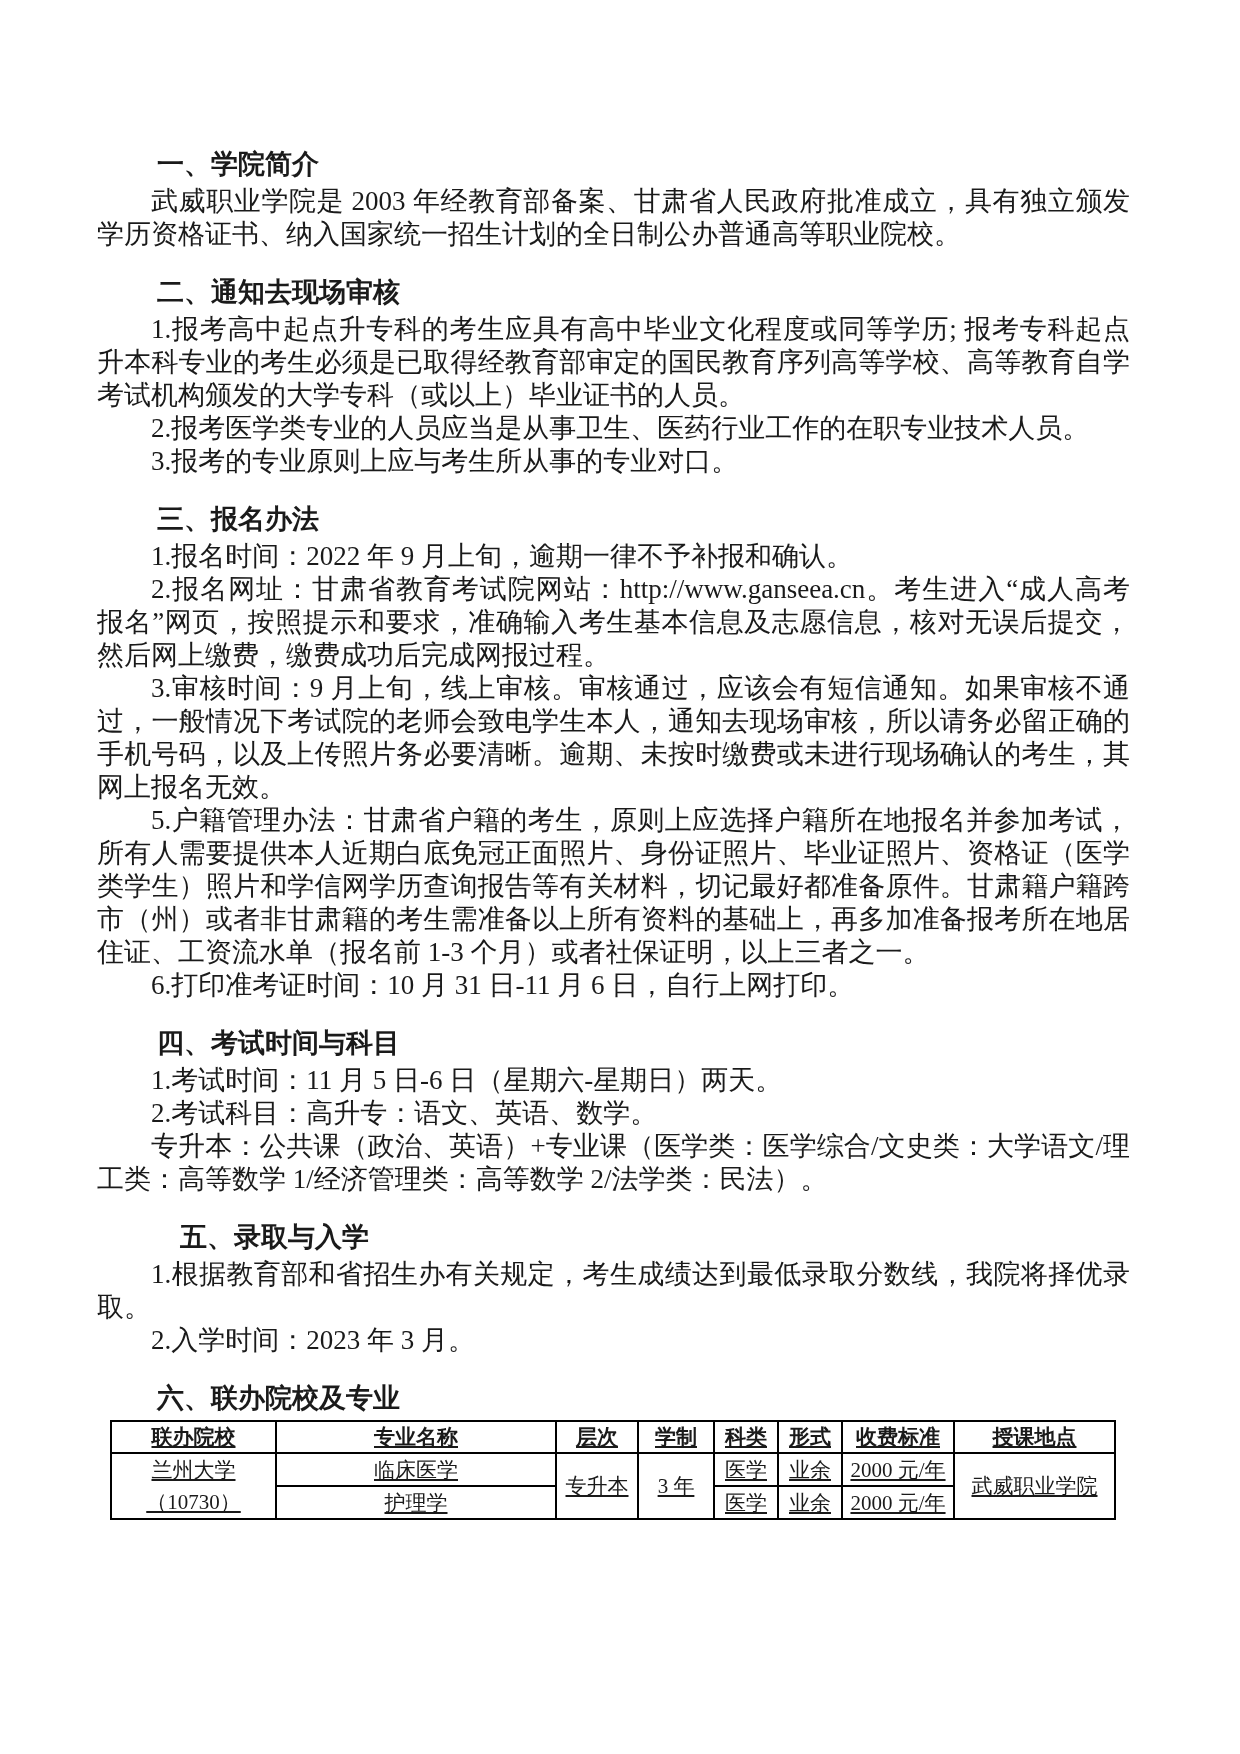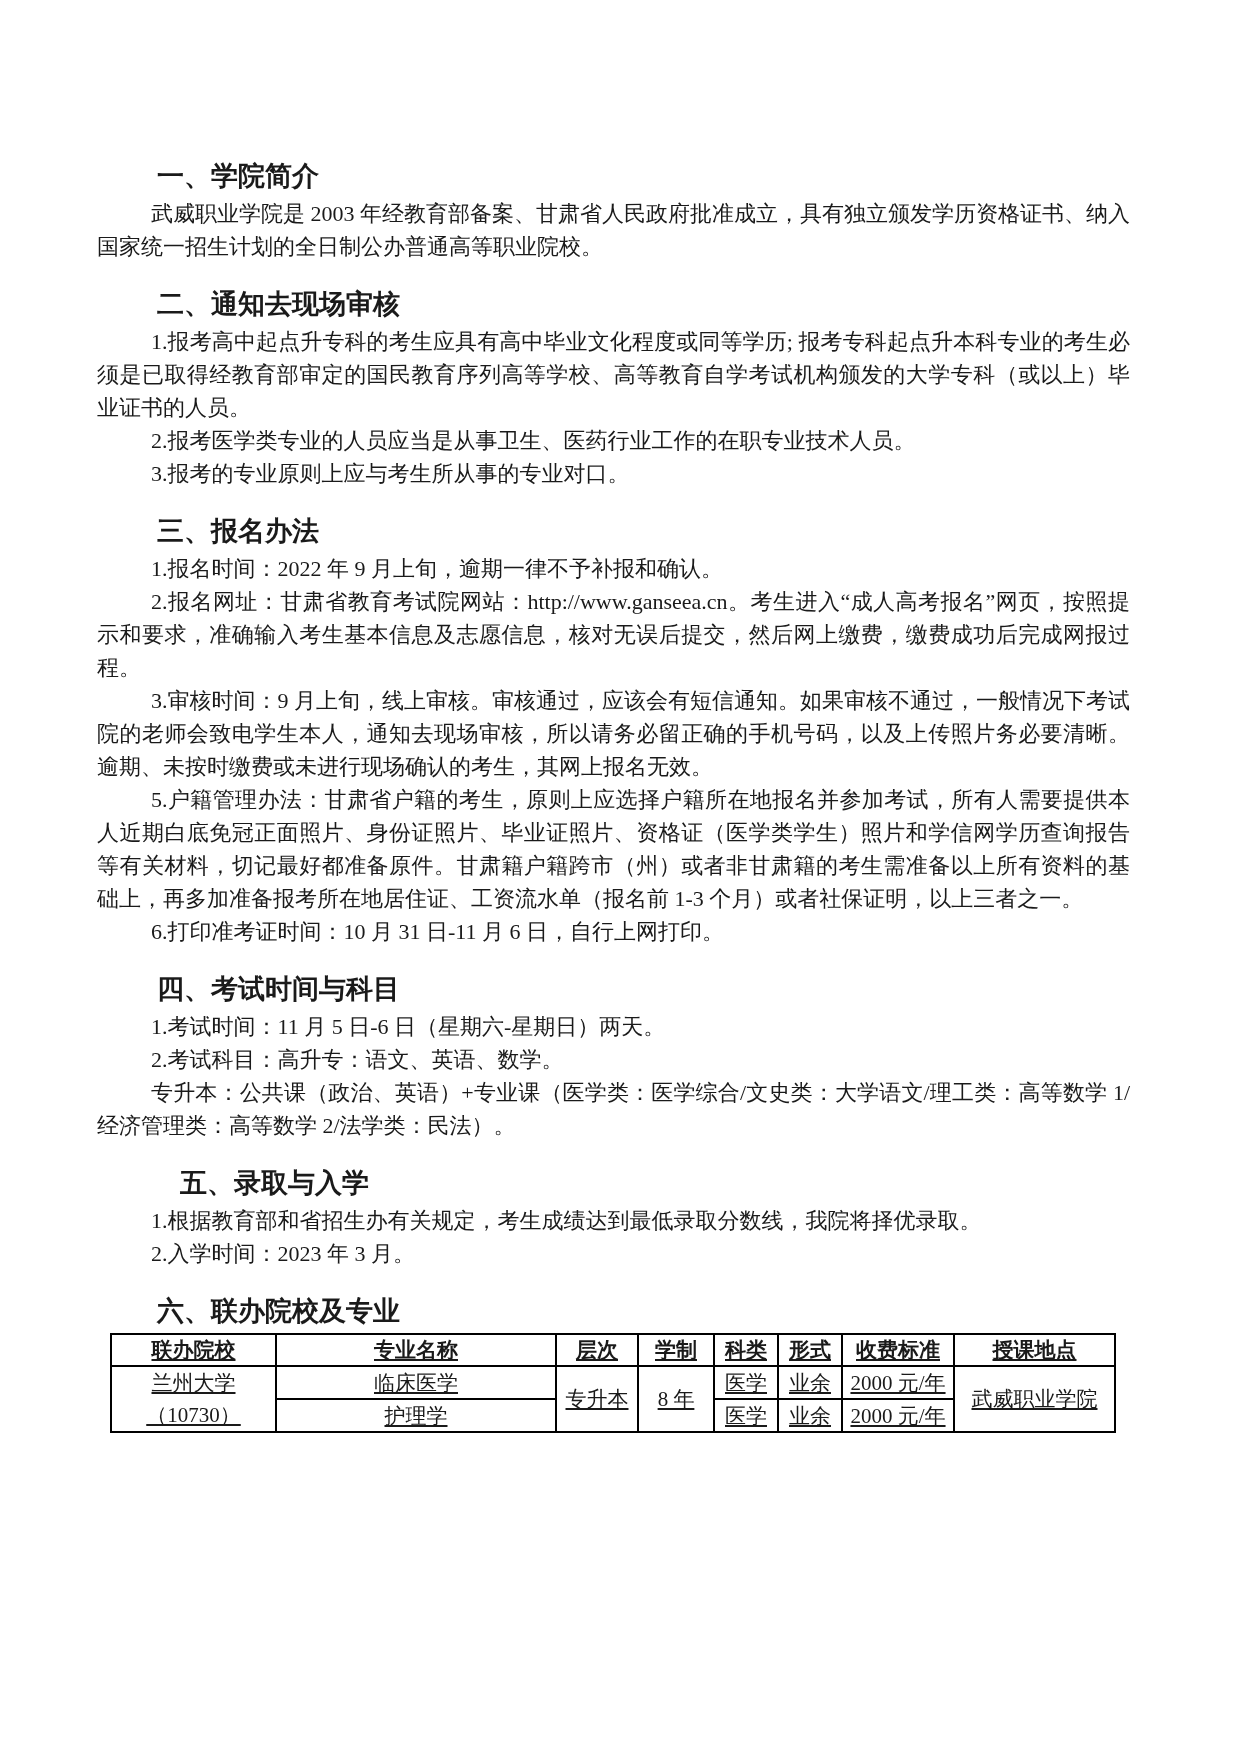--- a/index.html
+++ b/index.html
@@ -21,24 +21,24 @@
   }
   .section { margin: 0; }
   .heading {
     font-size: 27px;
     font-weight: bold;
     line-height: 42px;
     margin: 20px 0 0 0;
     text-indent: 60px;
     white-space: nowrap;
   }
-  .heading.first { margin-top: 12px; }
+  .heading.first { margin-top: 0; }
   .heading.extra-indent { text-indent: 83px; }
   .para {
-    font-size: 22px;
+    font-size: 27px;
     line-height: 33px;
     margin: 0;
     text-align: justify;
     text-indent: 54px;
     word-break: break-all;
   }
   table.programs {
     border-collapse: collapse;
     table-layout: fixed;
     width: 1004px;
@@ -128,21 +128,21 @@
         </tr>
       </thead>
       <tbody>
         <tr>
           <td rowspan="2">
             <div class="college-line">兰州大学</div>
             <div class="college-line">（10730）</div>
           </td>
           <td>临床医学</td>
           <td rowspan="2">专升本</td>
-          <td rowspan="2">8 年</td>
+          <td rowspan="2">3 年</td>
           <td>医学</td>
           <td>业余</td>
           <td>2000 元/年</td>
           <td rowspan="2">武威职业学院</td>
         </tr>
         <tr>
           <td>护理学</td>
           <td>医学</td>
           <td>业余</td>
           <td>2000 元/年</td>

